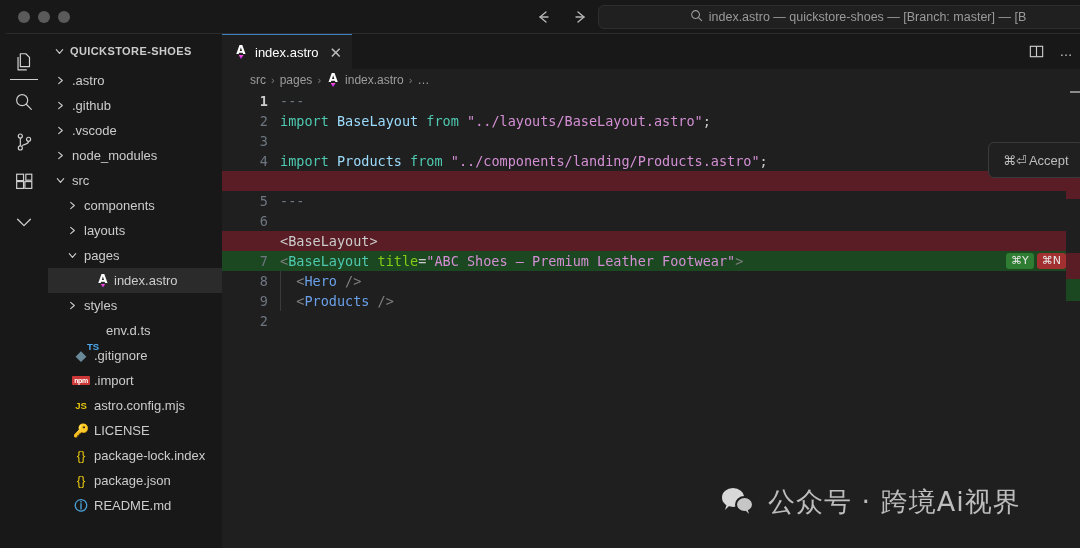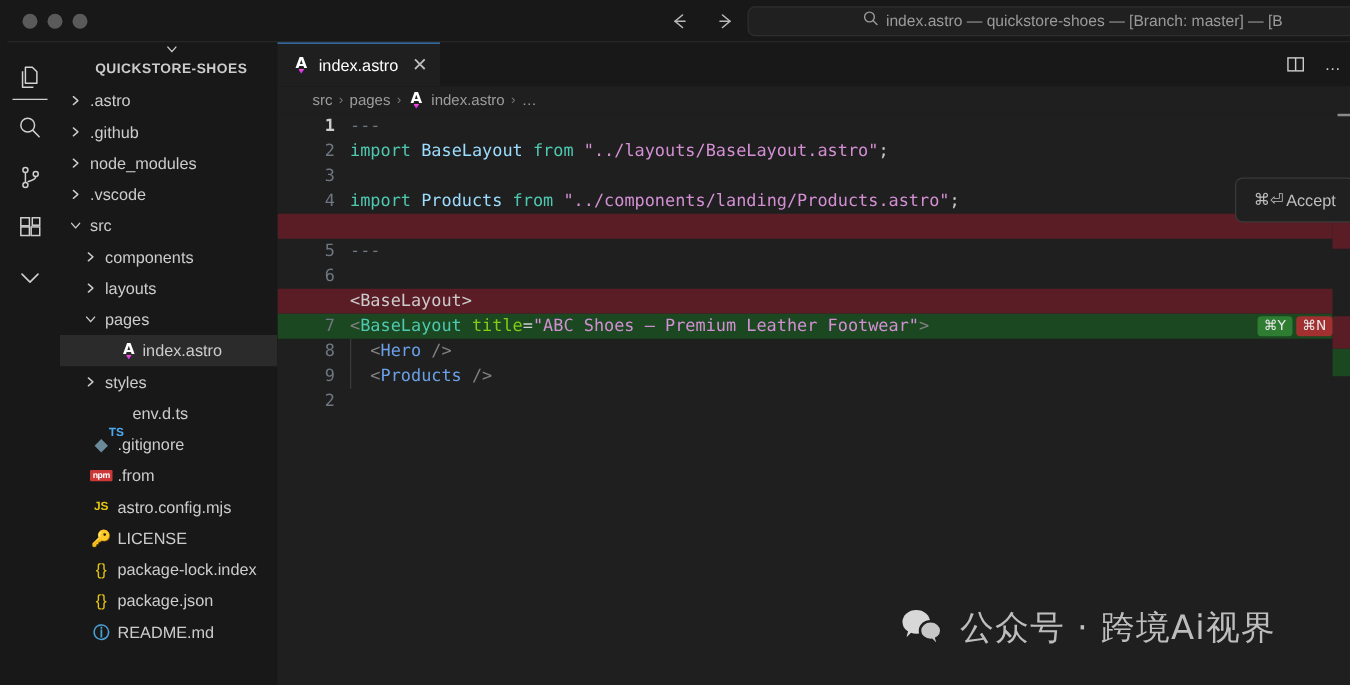--- a/index.html
+++ b/index.html
@@ -50,21 +50,21 @@
   .ab-item svg { display:block; }
 
   
   .sidebar {
     position:absolute; top:34px; left:48px; width:174px; height:514px;
     background:#181818; overflow:hidden;
   }
   .sb-header {
     height:34px; display:flex; align-items:center; gap:4px;
     padding-left:4px; font-size:11px; font-weight:bold; letter-spacing:0.4px;
-    color:#cccccc; text-transform:uppercase;flex-direction:column;
+    color:#cccccc; text-transform:uppercase;
   }
   .sb-header .chev { width:14px; display:flex; align-items:center; justify-content:center; }
   .tree { font-size:13px; }
   .row {
     height:25px; display:flex; align-items:center; gap:4px;
     padding-right:4px; white-space:nowrap; color:#cccccc;
   }
   .row.selected { background:#2b2b2b; }
   .row .twisty { width:16px; min-width:16px; display:flex; align-items:center; justify-content:center; }
   .row .ficon {
@@ -312,29 +312,29 @@
             </svg>
           </span>
           <span class="label">.github</span>
         </div>
         <div class="row" style="padding-left: 4px;">
           <span class="twisty">
             <svg width="11" height="11" viewBox="0 0 12 12">
               <path d="M4 2.5 L8 6 L4 9.5" fill="none" stroke="#cccccc" stroke-width="1.2" stroke-linecap="round" stroke-linejoin="round"></path>
             </svg>
           </span>
+          <span class="label">.vscode</span>
+        </div>
+        <div class="row" style="padding-left: 4px;">
+          <span class="twisty">
+            <svg width="11" height="11" viewBox="0 0 12 12">
+              <path d="M4 2.5 L8 6 L4 9.5" fill="none" stroke="#cccccc" stroke-width="1.2" stroke-linecap="round" stroke-linejoin="round"></path>
+            </svg>
+          </span>
           <span class="label">node_modules</span>
-        </div>
-        <div class="row" style="padding-left: 4px;">
-          <span class="twisty">
-            <svg width="11" height="11" viewBox="0 0 12 12">
-              <path d="M4 2.5 L8 6 L4 9.5" fill="none" stroke="#cccccc" stroke-width="1.2" stroke-linecap="round" stroke-linejoin="round"></path>
-            </svg>
-          </span>
-          <span class="label">.vscode</span>
         </div>
         <div class="row" style="padding-left: 4px;">
           <span class="twisty">
             <svg width="11" height="11" viewBox="0 0 12 12">
               <path d="M2.5 4 L6 8 L9.5 4" fill="none" stroke="#cccccc" stroke-width="1.2" stroke-linecap="round" stroke-linejoin="round"></path>
             </svg>
           </span>
           <span class="label">src</span>
         </div>
         <div class="row" style="padding-left: 16px;">
@@ -389,21 +389,21 @@
           <span class="ficon">
             <span class="icon-git">◆</span>
           </span>
           <span class="label">.gitignore</span>
         </div>
         <div class="row" style="padding-left: 4px;">
           <span class="twisty"></span>
           <span class="ficon">
             <span class="icon-npm">npm</span>
           </span>
-          <span class="label">.from</span>
+          <span class="label">.import</span>
         </div>
         <div class="row" style="padding-left: 4px;">
           <span class="twisty"></span>
           <span class="ficon">
             <span class="icon-js">JS</span>
           </span>
           <span class="label">astro.config.mjs</span>
         </div>
         <div class="row" style="padding-left: 4px;">
           <span class="twisty"></span>

